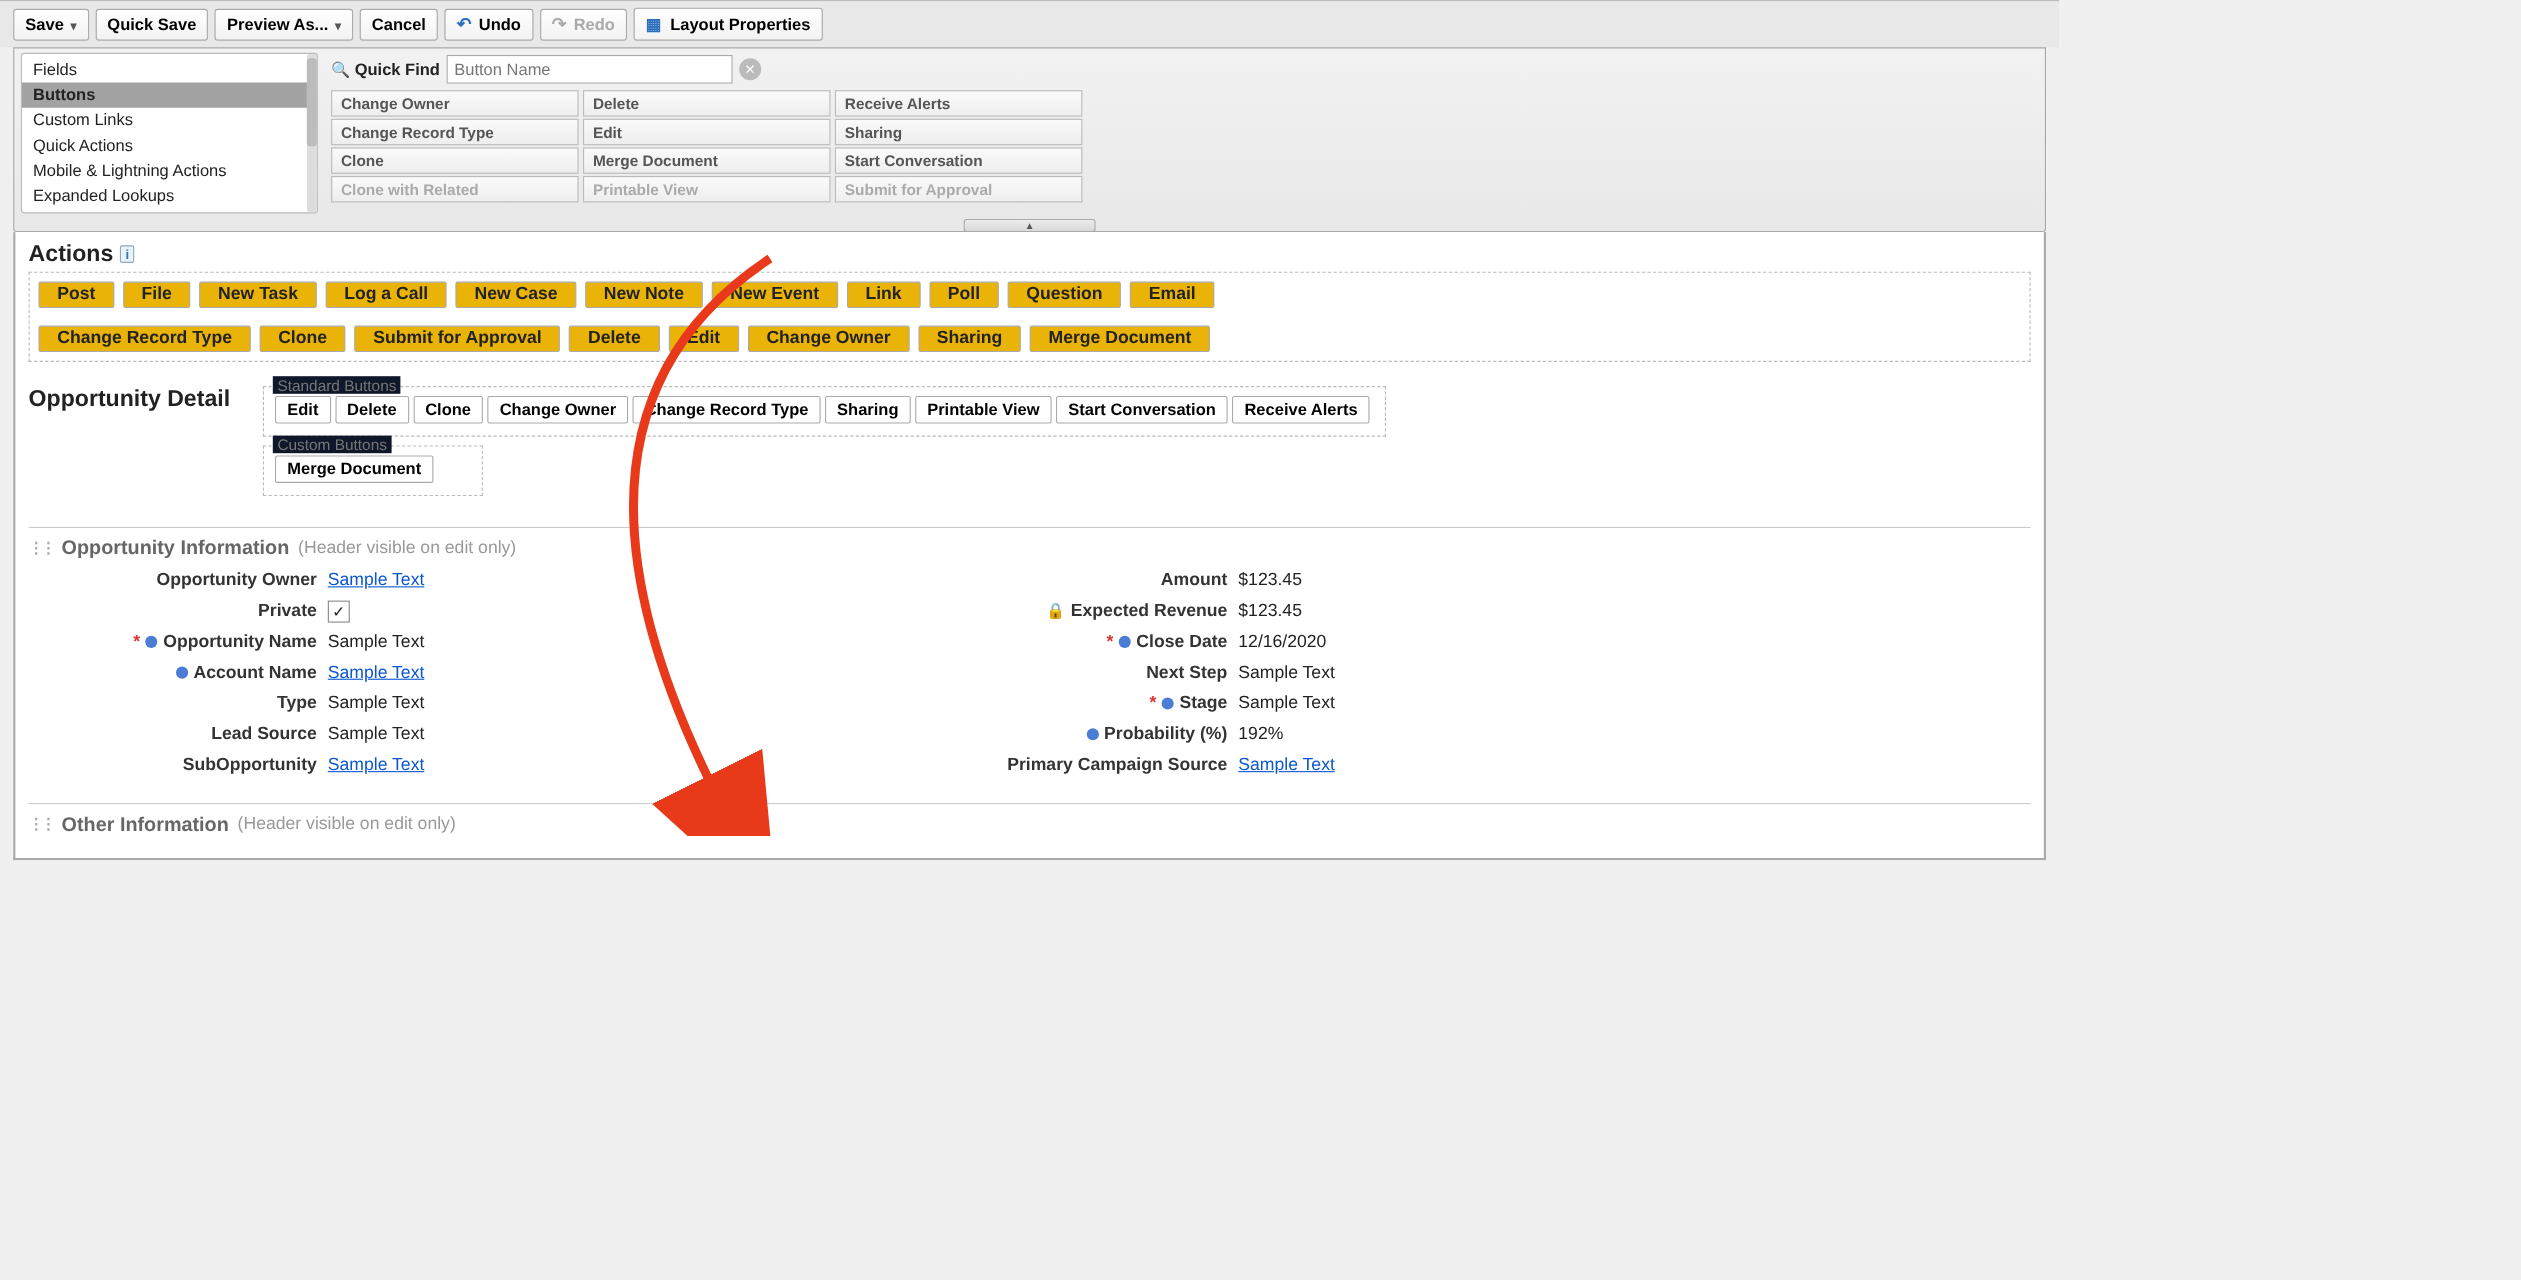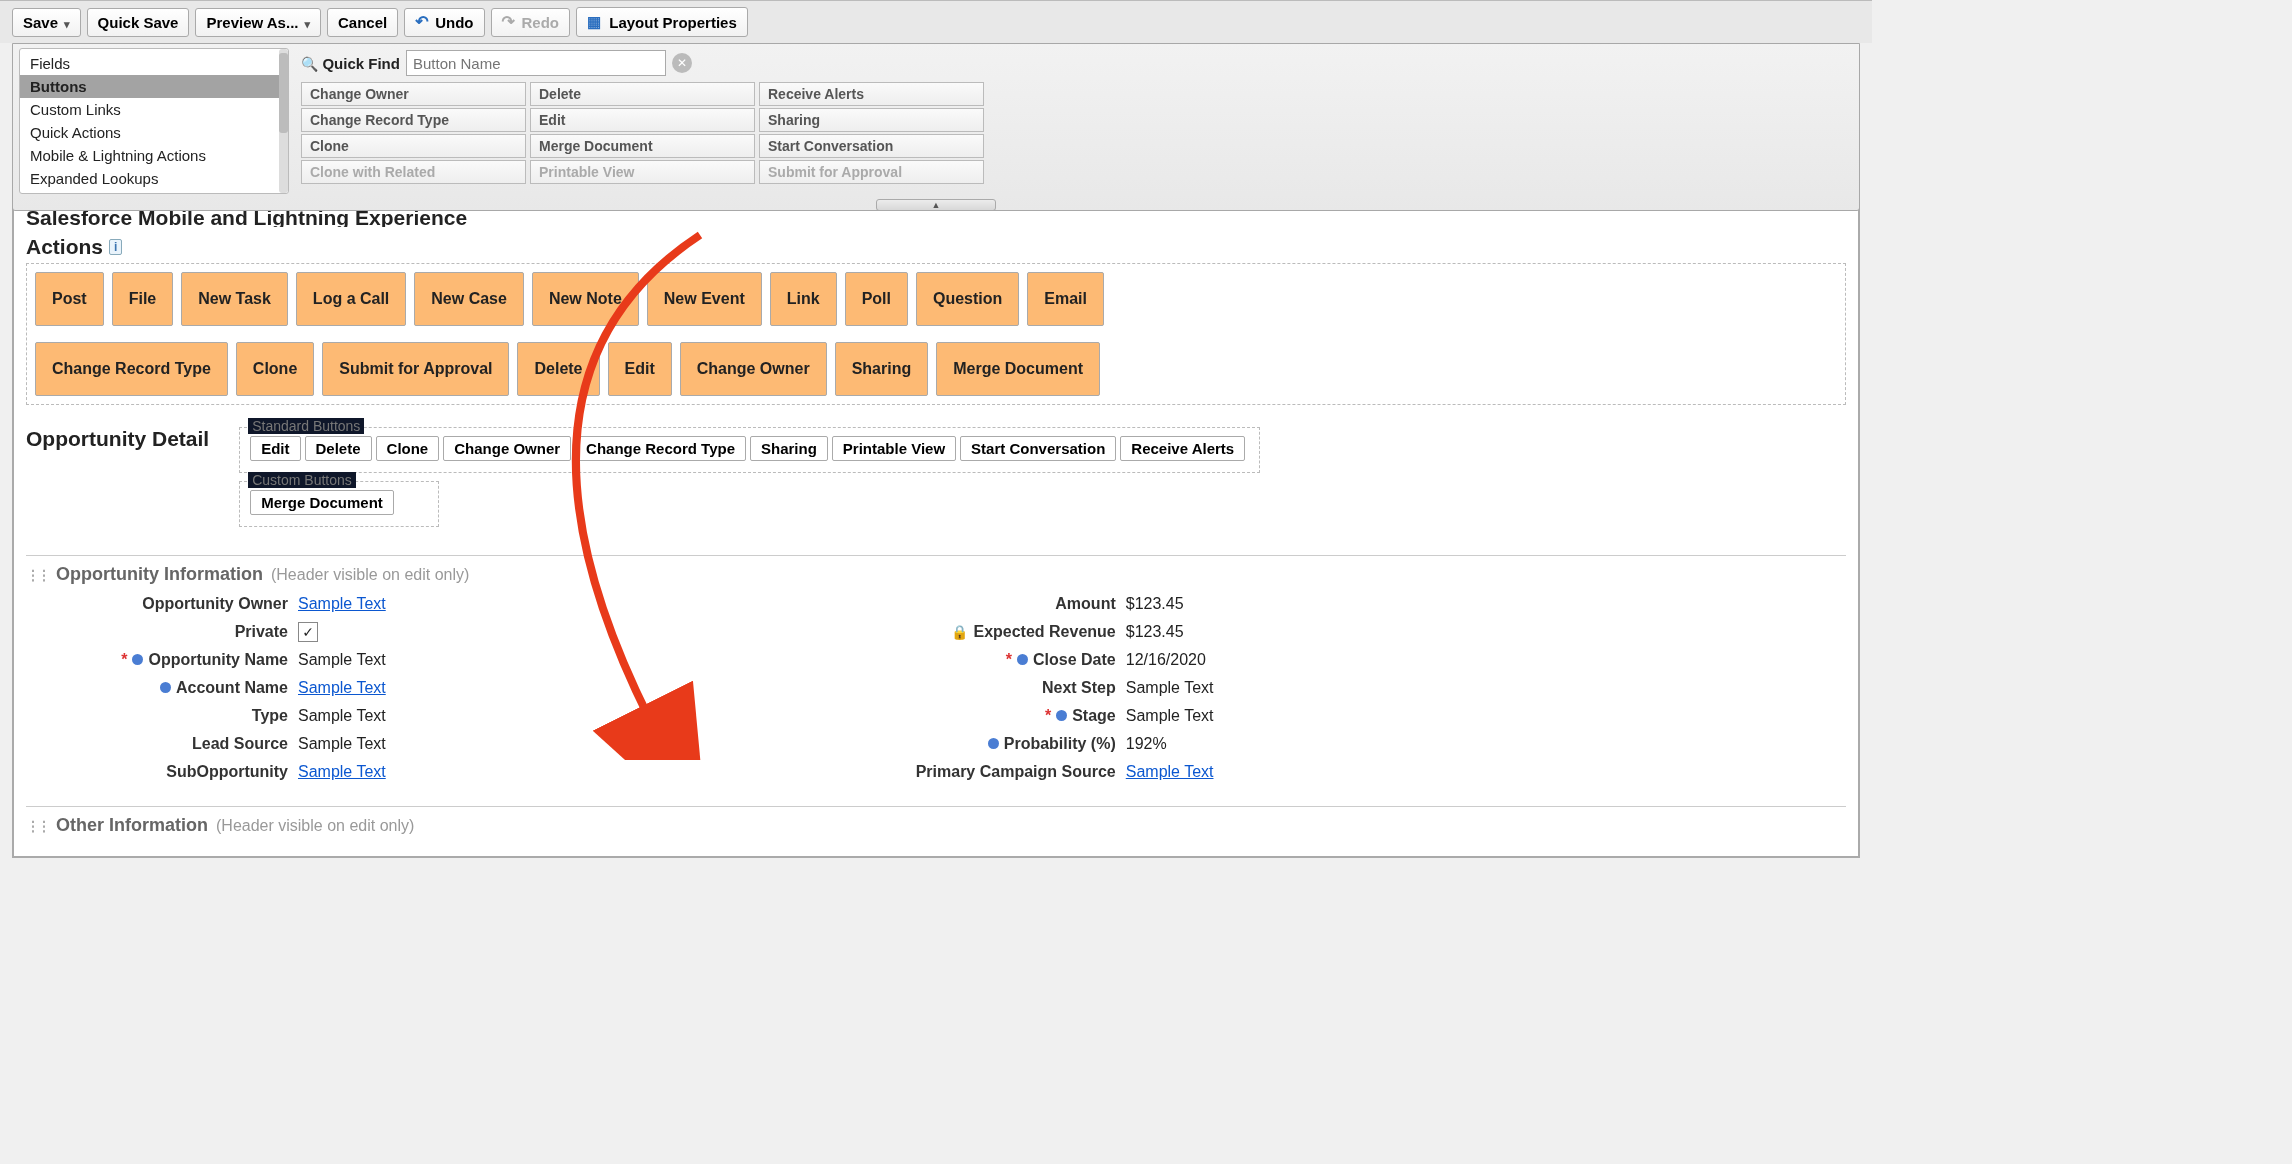--- a/index.html
+++ b/index.html
@@ -90,21 +90,21 @@
 
 .canvas { background:#fff; border:2px solid #aaa; margin:0 12px; padding:0 12px 20px; border-top:none;}
 .section-title { font-weight:700; font-size:21px; padding:8px 0 4px; display:flex; align-items:center; gap:6px;}
 .info-badge { display:inline-block; border:1px solid #8ab; background:#e9f3fb; color:#3b73af; font-size:12px; padding:0 4px; border-radius:2px;}
 
 .action-box {
   border:1px dashed #bbb; padding:8px; margin-bottom:12px;
   display:flex; flex-wrap:wrap; gap:8px;
 }
 .act-pill {
-  border:1px solid #aaa; background:#fdba74; padding:17px 16px; font-size:16px; font-weight:600; border-radius:2px;
+  border:1px solid #aaa; background:#eab308; padding:2px 16px; font-size:16px; font-weight:600; border-radius:2px;
 }
 
 .detail-row { display:flex; gap:30px; padding:10px 0 6px;}
 .detail-title { font-weight:700; font-size:21px;}
 .button-groups { display:flex; flex-direction:column; gap:8px; }
 .fieldset {
   border:1px dashed #bbb; padding:8px 10px 8px 10px; position:relative; min-height:46px;
 }
 .fieldset .legend {
   position:absolute; top:-10px; left:8px; background:#0f172a; padding:0 4px;
@@ -208,21 +208,20 @@
             <div class="pal-btn">Sharing</div>
             <div class="pal-btn">Start Conversation</div>
             <div class="pal-btn dis">Submit for Approval</div>
           </div>
         </div>
   </div>
   <div class="collapse-handle"></div>
 </div>
 
 <div class="canvas">
-  <div class="section-title" style="margin-top:-6px;overflow:hidden;height:22px;">Salesforce Mobile and Lightning Experience</div>
   <div class="section-title">
     <span>Actions</span>
     <span class="info-badge">i</span>
   </div>
   <div class="action-box" id="actions-box">
         <div class="act-pill">Post</div>
         <div class="act-pill">File</div>
         <div class="act-pill">New Task</div>
         <div class="act-pill">Log a Call</div>
         <div class="act-pill">New Case</div>

